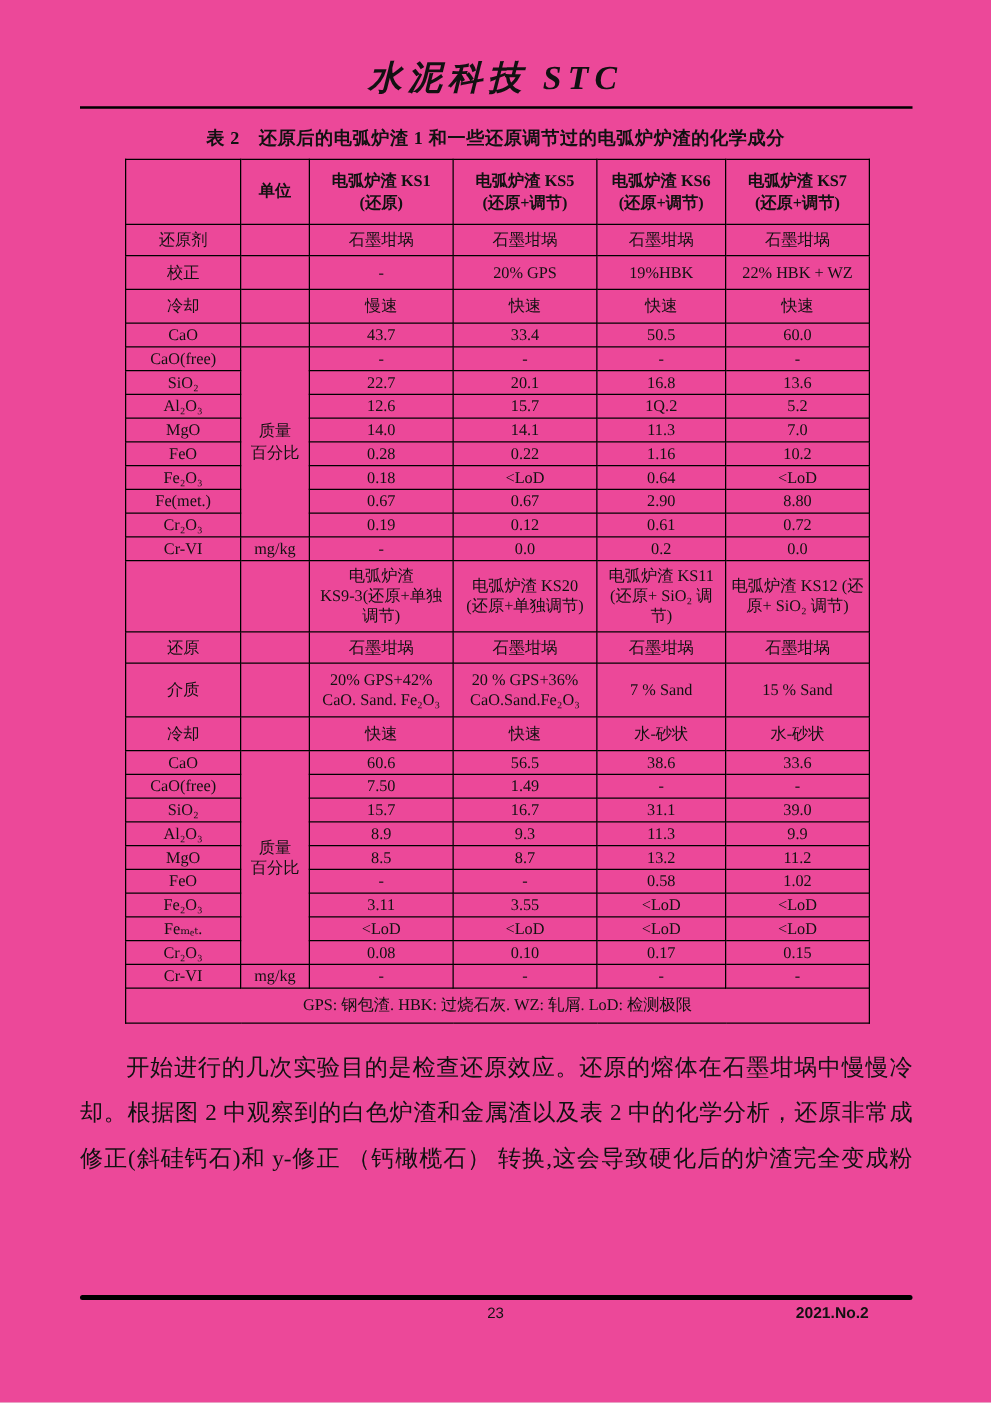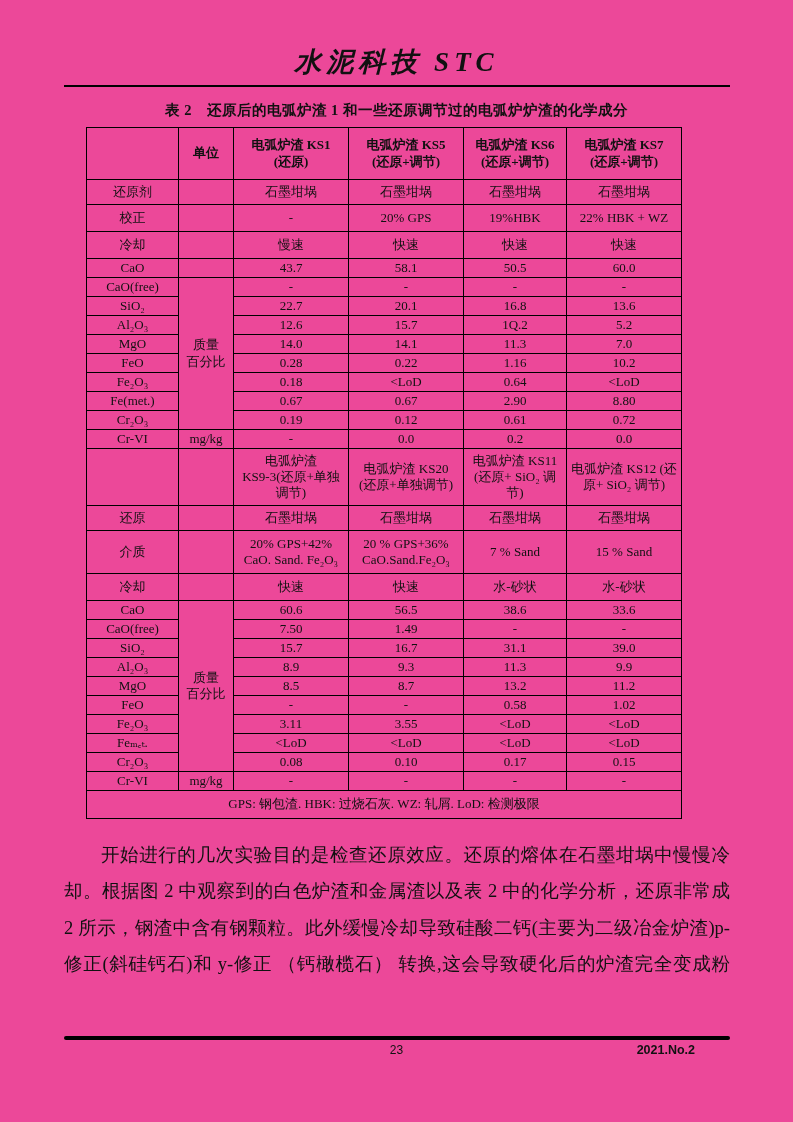--- a/index.html
+++ b/index.html
@@ -16,21 +16,21 @@
     letter-spacing:5px;
   }
   .rule-top{
     position:absolute;left:64px;top:85px;width:666px;height:2px;background:#000;
   }
   .table-caption{
     position:absolute;top:101px;left:0;width:100%;
     text-align:center;font-weight:bold;font-size:14.5px;letter-spacing:.5px;
   }
   
-  .tbl-wrap{position:absolute;left:86px;top:127px;border-radius:23px;}
+  .tbl-wrap{position:absolute;left:100px;top:127px;border-radius:23px;}
   table.comp{
     border-collapse:collapse;table-layout:fixed;width:595px;
   }
   table.comp td{
     border:1px solid #000;text-align:center;vertical-align:middle;
     font-size:13px;padding:0 2px;white-space:pre-line;overflow:hidden;
     line-height:1.25;
   }
   tr.h-head{height:52px;}
   tr.h-sm1{height:25px;}
@@ -125,21 +125,21 @@
           <td>慢速</td>
           <td>快速</td>
           <td>快速</td>
           <td>快速</td>
         </tr>
 
         <tr class="h-data">
           <td class="lbl">CaO</td>
           <td></td>
           <td>43.7</td>
-          <td>58.1</td>
+          <td>33.4</td>
           <td>50.5</td>
           <td>60.0</td>
         </tr>
 
         <tr class="h-data">
           <td class="lbl">CaO(free)</td>
           <td class="unit-mass" rowspan="8">质量
 百分比</td>
           <td>-</td>
           <td>-</td>
@@ -326,21 +326,20 @@
         <tr class="h-foot">
           <td class="footnote-cell" colspan="6">GPS: 钢包渣. HBK: 过烧石灰. WZ: 轧屑. LoD: 检测极限</td>
         </tr>
       </tbody>
     </table>
   </div>
 
   <div class="body-text">
     <div class="para-line indent">开始进行的几次实验目的是检查还原效应。还原的熔体在石墨坩埚中慢慢冷</div>
     <div class="para-line">却。根据图 2 中观察到的白色炉渣和金属渣以及表 2 中的化学分析，还原非常成</div>
-    <div class="para-line">2 所示，钢渣中含有钢颗粒。此外缓慢冷却导致硅酸二钙(主要为二级冶金炉渣)p-</div>
     <div class="para-line">修正(斜硅钙石)和 y-修正 （钙橄榄石） 转换,这会导致硬化后的炉渣完全变成粉</div>
   </div>
 
   <div class="rule-bottom"></div>
   <div class="page-number">23</div>
   <div class="issue-number">2021.No.2</div>
 
 </div>
 
 </body></html>

